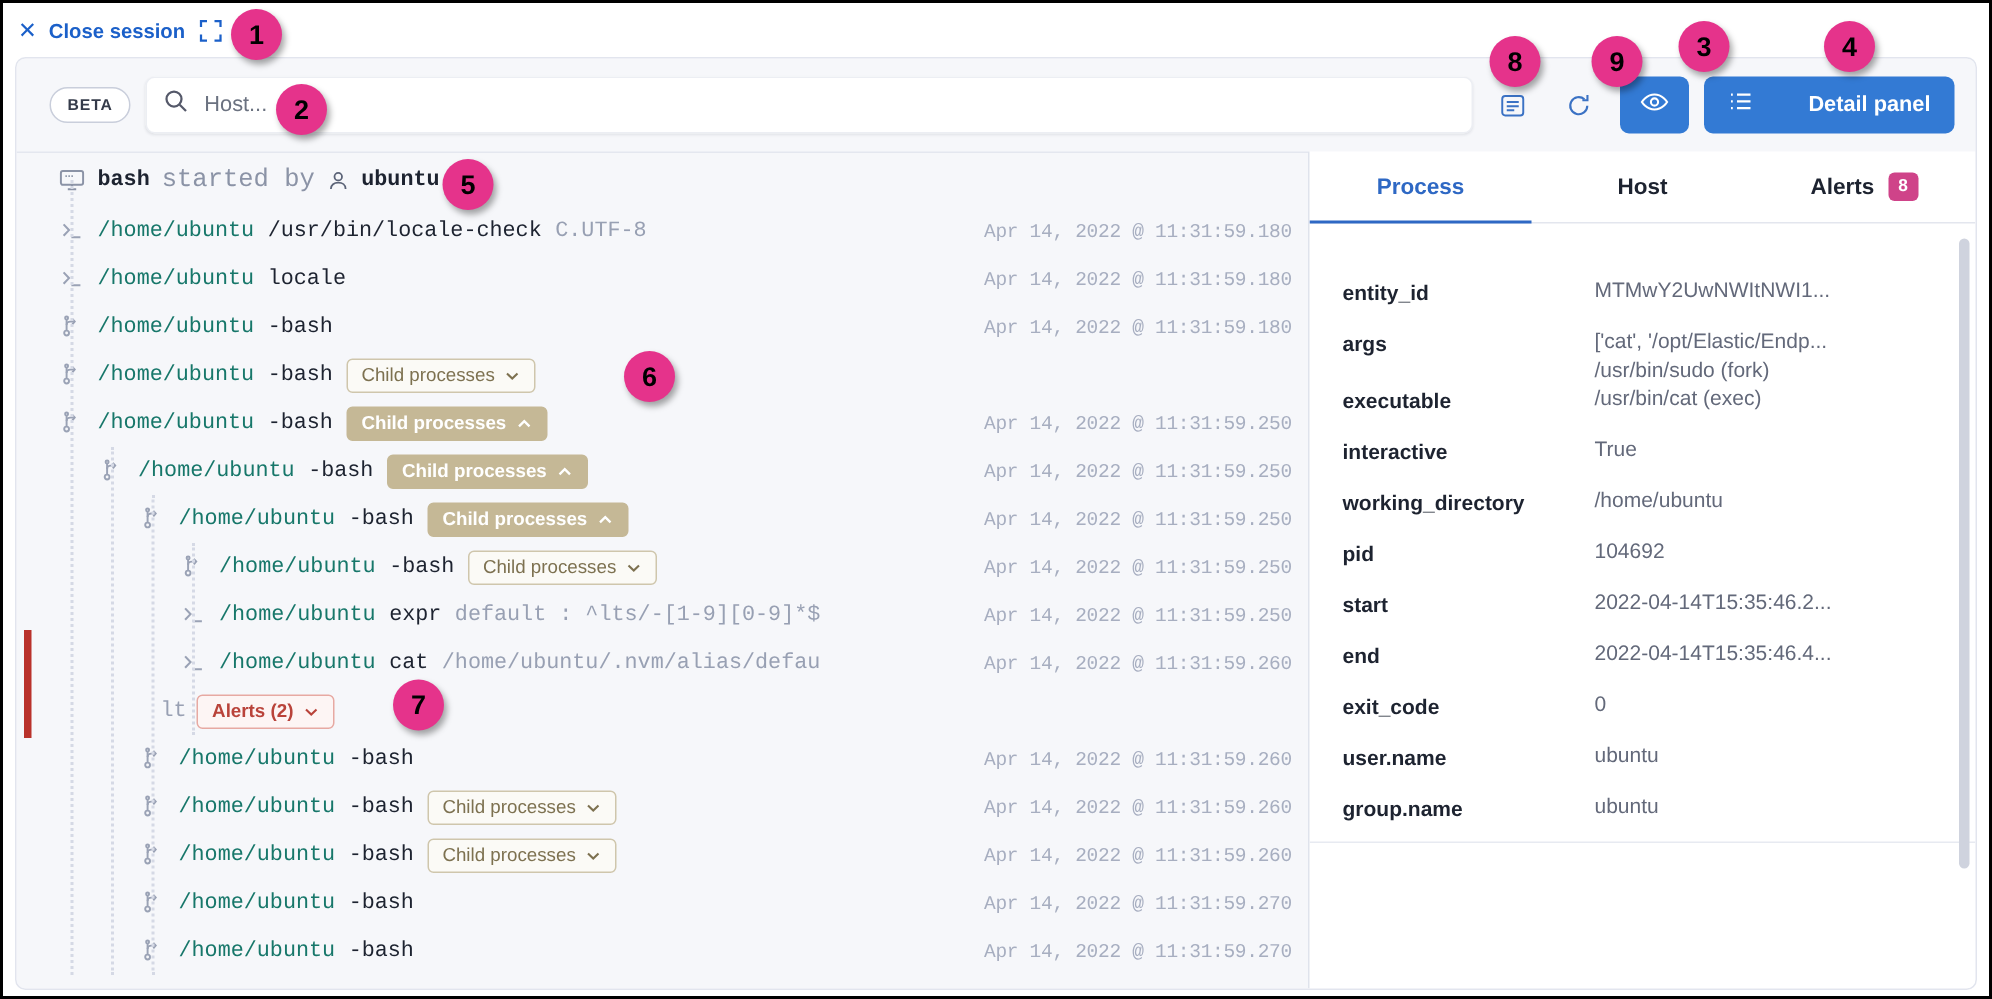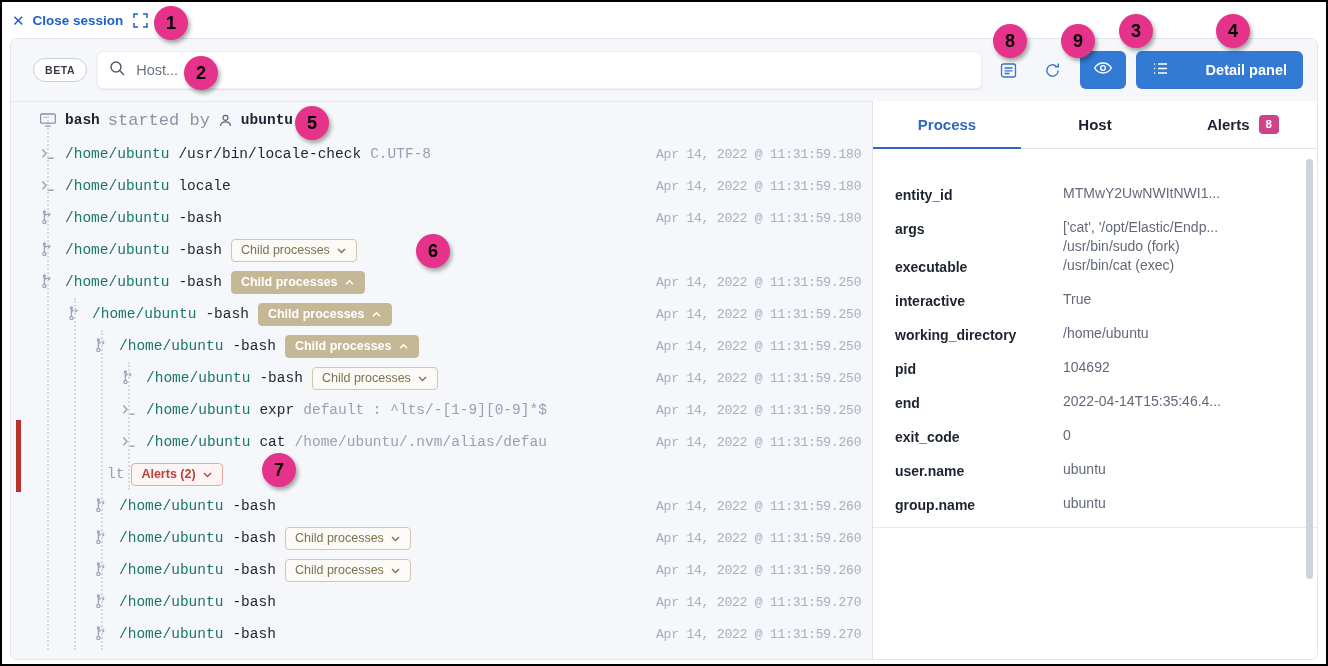--- a/index.html
+++ b/index.html
@@ -831,20 +831,26 @@
                 <span class="sub">/home/ubuntu</span>
               </div>
             </div>
             <div class="field-row">
               <div class="field-key">pid</div>
               <div class="field-val">
                 <span class="sub">104692</span>
               </div>
             </div>
             <div class="field-row">
+              <div class="field-key">start</div>
+              <div class="field-val">
+                <span class="sub">2022-04-14T15:35:46.2...</span>
+              </div>
+            </div>
+            <div class="field-row">
               <div class="field-key">end</div>
               <div class="field-val">
                 <span class="sub">2022-04-14T15:35:46.4...</span>
               </div>
             </div>
             <div class="field-row">
               <div class="field-key">exit_code</div>
               <div class="field-val">
                 <span class="sub">0</span>
               </div>

